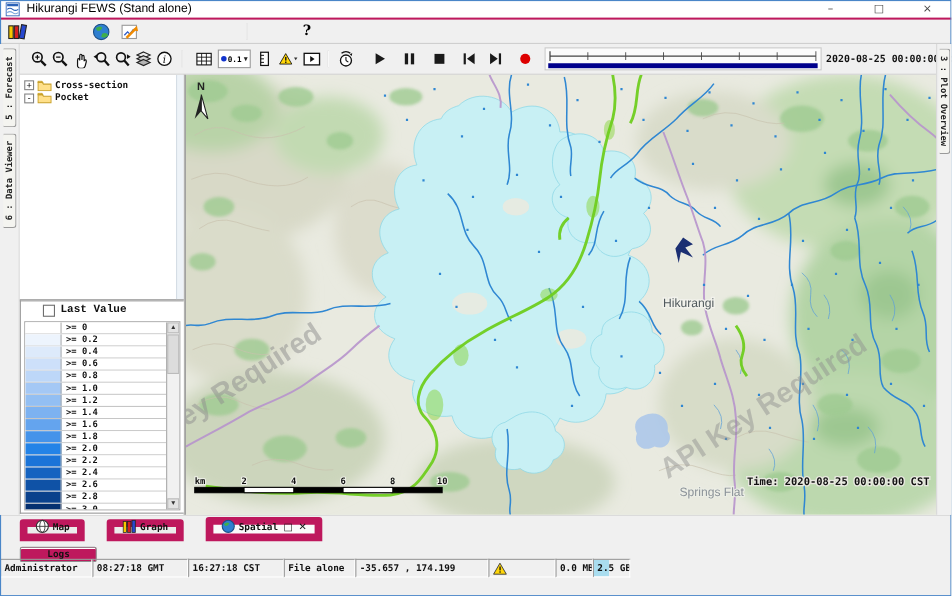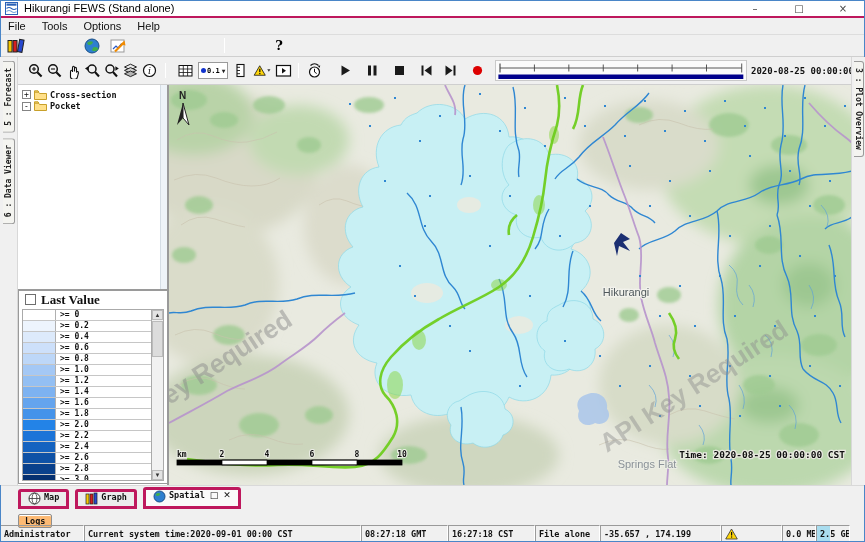--- a/index.html
+++ b/index.html
@@ -43,41 +43,41 @@
   .expander { width:9px; height:9px; border:1px solid #848484; background:#fff; font-size:8px; line-height:7px; text-align:center; margin-right:3px; flex:0 0 auto; font-weight:normal;}
   .folder { width:13px; height:10px; margin-right:3px; flex:0 0 auto; }
   .kids { margin-left:12px; border-left:1px solid #bdbdbd; }
   .krow { display:flex; align-items:center; height:11.5px; white-space:nowrap; }
   .kstub { width:7px; border-top:1px solid #bdbdbd; margin-right:2px; }
   .bullet { width:5px; height:5px; border-radius:50%; background:#3d3d3d; border:1px solid #111; margin-right:4px; flex:0 0 auto; }
   .sel { background:#5aa9f5; color:#0e3a68; padding:0 2px; }
   .treescroll { position:absolute; right:0; top:0; bottom:0; width:7px; background:#eef3f8; border-left:1px solid #d5dde5; }
   
   .legend { position:relative; height:194px; background:#fff; border:1px solid #9a9a9a; border-right:none; }
-  .lvrow { height:17px; display:flex; align-items:center; padding-left:6px; font-family:Liberation Serif, serif; font-size:13px; font-weight:bold; color:#111; }
+  .lvrow { height:17px; display:flex; align-items:center; padding-left:20px; font-family:Liberation Mono, monospace; font-size:10px; font-weight:bold; color:#111; }
   .cb { width:11px; height:11px; border:1px solid #6e6e6e; background:#fff; margin-right:5px; }
   .ltable { position:absolute; left:3px; right:3px; top:18px; bottom:2px; border:1px solid #aaa; display:flex; overflow:hidden; }
   .lrows { flex:1 1 auto; display:flex; flex-direction:column; }
   .lrow { flex:0 0 10.15px; display:flex; border-bottom:1px solid #c6c6c6; background:#fff; }
   .sw { width:33px; border-right:1px solid #b0b0b0; }
   .lv { padding-left:4px; font-family:"DejaVu Sans Mono", monospace; font-size:8px; font-weight:bold; color:#111; line-height:10px; }
   .lscroll { flex:0 0 12px; border-left:1px solid #aaa; background:#f1f1f1; position:relative; }
   .sarrow { position:absolute; left:0; right:0; height:10px; background:#e3e3e3; border:1px solid #bbb; font-size:6px; line-height:9px; text-align:center; color:#333; }
   .sarrow.up { top:0; } .sarrow.dn { bottom:0; }
   .sthumb { position:absolute; left:0; right:0; top:11px; height:36px; background:#dcdcdc; border:1px solid #bbb; }
   
   .mapwrap { position:absolute; left:168px; top:28px; width:683px; height:400px; border-left:1px solid #9a9a9a; overflow:hidden; background:#e9eae0; }
   
   .bottomtabs { height:25px; display:flex; align-items:flex-end; padding:0 0 1px 18px; background:#f0f0f0; border-top:1px solid #d9d9d9; }
-  .btab { display:inline-flex; align-items:flex-start; gap:3px; height:20px; padding:0 7px; border:3px solid #be185d; border-radius:3px 3px 0 0; background:#ececec;
-          font-family:"DejaVu Sans Mono", monospace; font-size:8.5px; font-weight:bold; color:#111; margin-right:6px; }
+  .btab { display:inline-flex; align-items:flex-end; gap:3px; height:20px; padding:0 7px; border:7px solid #be185d; border-radius:3px 3px 0 0; background:#ececec;
+          font-family:"DejaVu Sans Mono", monospace; font-size:8.5px; font-weight:bold; color:#111; margin-right:20px; }
   .btab.active { background:#fafafa; height:22px; }
   .tabctl { font-size:9px; font-weight:bold; margin-left:2px; font-family:"DejaVu Sans", sans-serif; }
   .logsrow { height:15px; padding-left:18px; background:#f0f0f0; }
-  .logsbtn { display:inline-block; height:14px; padding:0 6px; border:1px solid #8f8f8f; border-radius:2px; background:#fdba74;
+  .logsbtn { display:inline-block; height:14px; padding:0 24px; border:1px solid #8f8f8f; border-radius:2px; background:#be185d;
              font-family:"DejaVu Sans Mono", monospace; font-size:8.5px; font-weight:bold; line-height:12px; color:#111; box-shadow:inset 0 1px 0 #fff; }
   
   .statusbar { height:17px; display:flex; background:#f0f0f0; }
   .scell { border:1px solid; border-color:#9a9a9a #ffffff #ffffff #9a9a9a; font-family:"DejaVu Sans Mono", monospace; font-size:8.5px; font-weight:bold;
            color:#111; line-height:14px; padding-left:3px; white-space:nowrap; overflow:hidden; flex:0 0 auto; display:flex; align-items:center; }
   .memcell { background:linear-gradient(90deg,#a9ddef 0 42%,#f0f0f0 42%); }
 </style>
 </head>
 <body>
 
@@ -91,26 +91,20 @@
       <path d="M1.5,9.5 q2.5,-2 5,0 t5,0" stroke="#7aa8dc" fill="none" stroke-width="1.1"></path>
     </svg>
     <span class="title">Hikurangi FEWS  (Stand alone)</span>
     <div class="wincontrols">
       <span class="winbtn">–</span>
       <span class="winbtn">□</span>
       <span class="winbtn">×</span>
     </div>
   </div>
 
-  <div class="menubar">
-    <span class="menuitem">File</span>
-    <span class="menuitem">Tools</span>
-    <span class="menuitem">Options</span>
-    <span class="menuitem">Help</span>
-  </div>
 
   <div class="toolbar1">
     <span class="t1i" style="margin-left:6px">
       <svg width="18" height="16" viewBox="0 0 18 16">
           <rect x="1" y="2.5" width="4" height="11.5" fill="#f7c800" stroke="#222"></rect>
           <rect x="6" y="2.5" width="4" height="11.5" fill="#d42020" stroke="#222"></rect>
           <g transform="rotate(10 13 8)">
             <rect x="11.5" y="1.5" width="4.5" height="12.5" fill="#2748cf" stroke="#222"></rect>
           </g>
         </svg>
@@ -577,21 +571,20 @@
       <span class="tabctl">✕</span>
     </span>
   </div>
 
   <div class="logsrow">
     <span class="logsbtn">Logs</span>
   </div>
 
   <div class="statusbar">
     <span class="scell" style="width:84px">Administrator</span>
-    <span class="scell" style="width:277px">Current system time:2020-09-01 00:00 CST</span>
     <span class="scell" style="width:87px">08:27:18 GMT</span>
     <span class="scell" style="width:87px">16:27:18 CST</span>
     <span class="scell" style="width:65px">File alone</span>
     <span class="scell" style="width:121px">-35.657 , 174.199</span>
     <span class="scell" style="width:61px">
       <svg width="13" height="12" viewBox="0 0 13 12">
           <path d="M6.5,1 L12.3,11 H.7 Z" fill="#ffd60a" stroke="#333" stroke-width=".8"></path>
           <rect x="6" y="4" width="1.2" height="3.5" fill="#111"></rect>
           <rect x="6" y="8.4" width="1.2" height="1.2" fill="#111"></rect>
         </svg>

